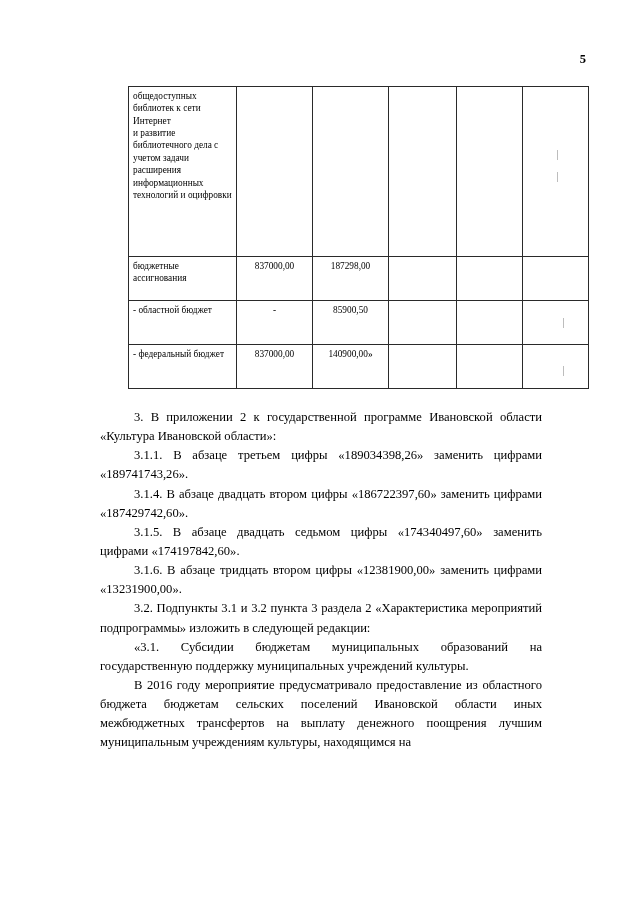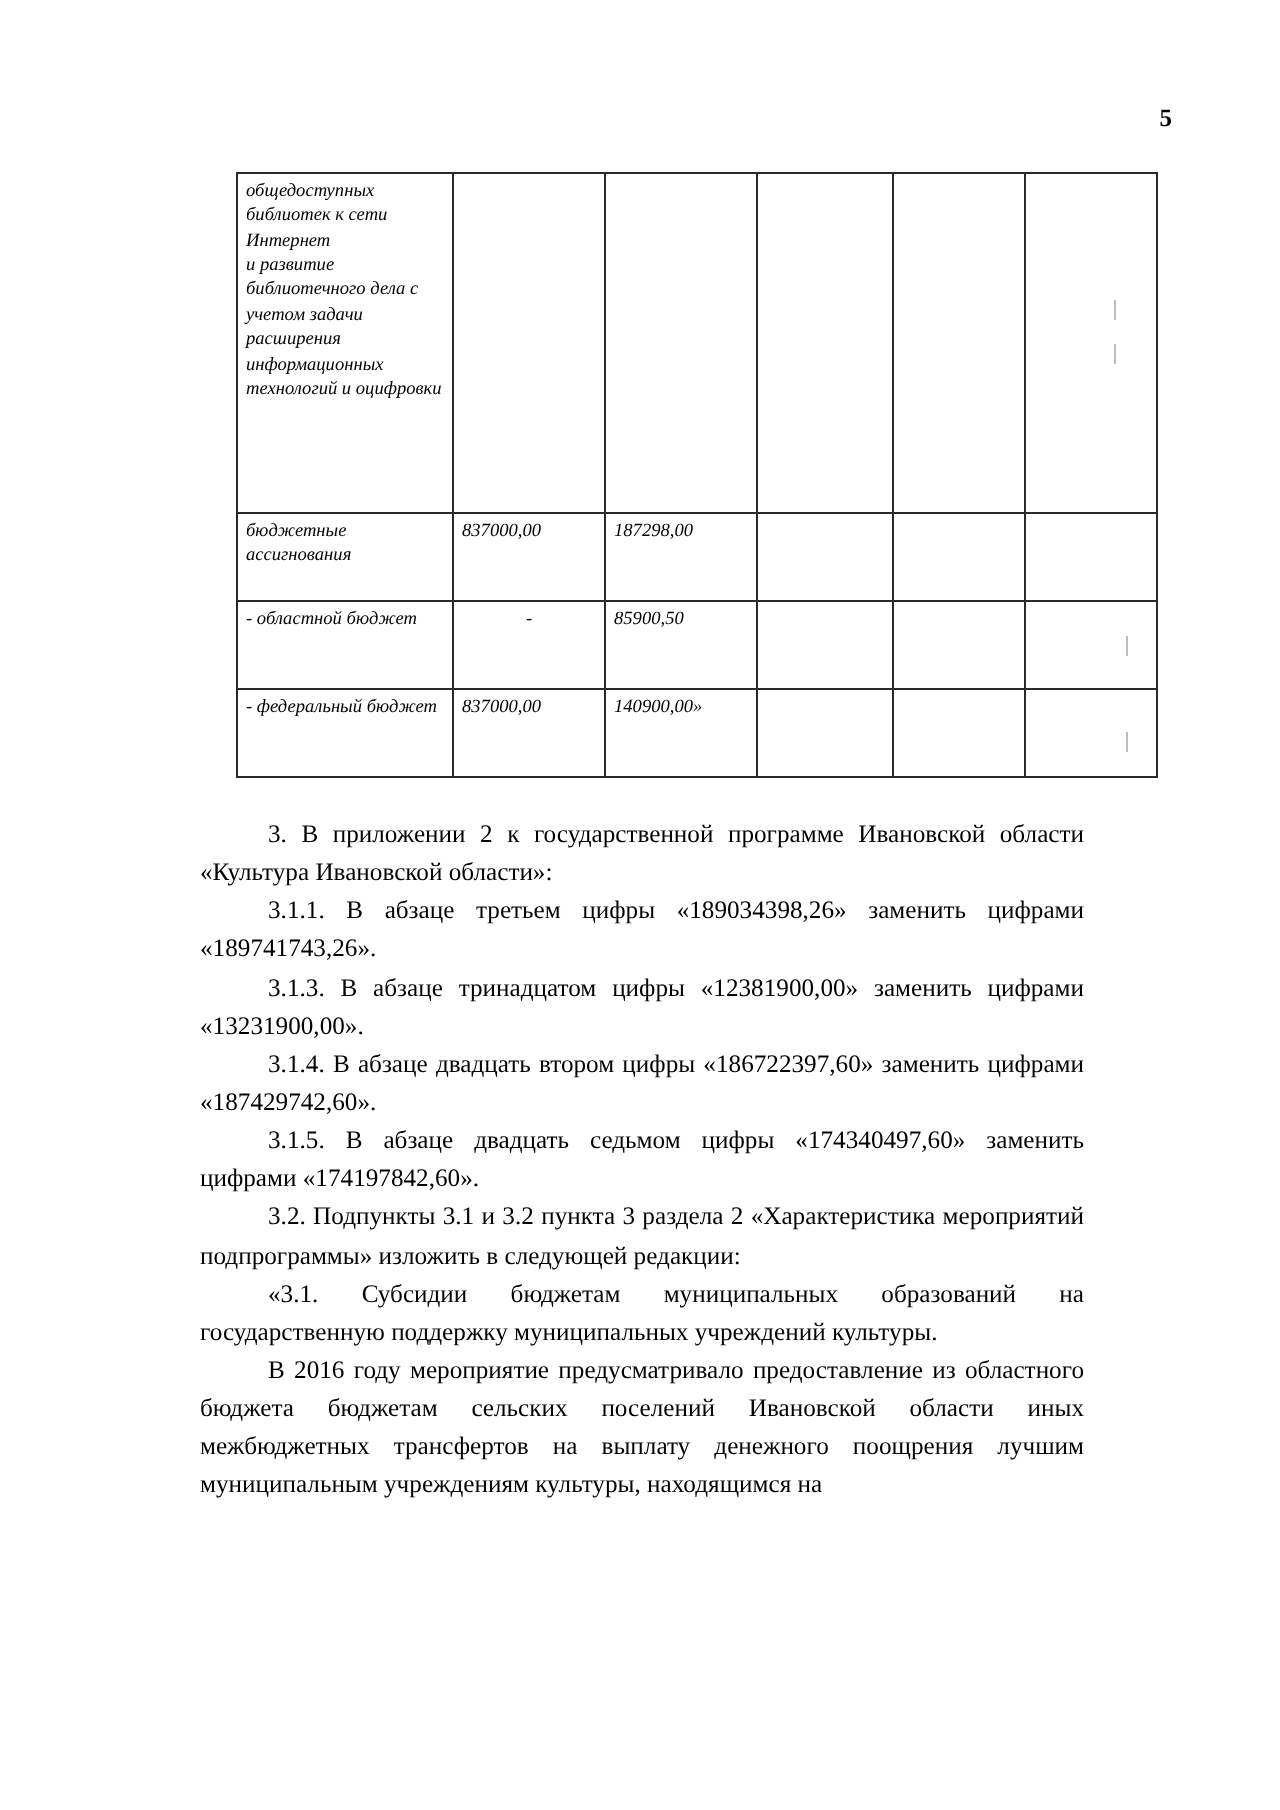--- a/index.html
+++ b/index.html
@@ -26,43 +26,42 @@
     top: 52px;
     right: 54px;
     font-size: 12.5px;
     font-weight: bold;
     font-family: "Liberation Serif", serif;
   }
 
   
   .doc-table {
     position: absolute;
-    left: 118px;
+    left: 128px;
     top: 86px;
     width: 460px;
     border-collapse: collapse;
     table-layout: fixed;
     font-size: 9.3px;
     line-height: 1.33;
-    font-style: italic;
   }
   .doc-table td {
     border: 1px solid #2a2a2a;
     vertical-align: top;
     padding: 3px 4px 3px 4px;
   }
   .col-a { width: 108px; }
   .col-b { width: 76px; }
   .col-c { width: 76px; }
   .col-d { width: 68px; }
   .col-e { width: 66px; }
   .col-f { width: 66px; }
 
   .cell-text { display: block; white-space: pre-line; }
-  .num { text-align: left; }
+  .num { text-align: center; }
   .center { text-align: center; }
 
   
   .scan-tick {
     position: absolute;
     width: 1px;
     height: 10px;
     background: #bdbdbd;
   }
 
@@ -185,21 +184,21 @@
   </table>
 
   <div class="scan-tick" style="left:557px; top:150px;"></div>
   <div class="scan-tick" style="left:557px; top:172px;"></div>
   <div class="scan-tick" style="left:563px; top:318px;"></div>
   <div class="scan-tick" style="left:563px; top:366px;"></div>
 
   <div class="body-text">
     <p>3. В приложении 2 к государственной программе Ивановской области «Культура Ивановской области»:</p>
     <p>3.1.1. В абзаце третьем цифры «189034398,26» заменить цифрами «189741743,26».</p>
-    <p>3.1.3. В абзаце   тринадцатом цифры «12381900,00» заменить цифрами «13231900,00».</p>
     <p>3.1.4. В абзаце двадцать втором цифры «186722397,60» заменить цифрами «187429742,60».</p>
     <p>3.1.5. В абзаце двадцать седьмом цифры «174340497,60» заменить цифрами «174197842,60».</p>
+    <p>3.1.6. В абзаце тридцать втором цифры «12381900,00» заменить цифрами «13231900,00».</p>
     <p>3.2. Подпункты 3.1 и 3.2 пункта 3 раздела 2 «Характеристика мероприятий подпрограммы» изложить в следующей редакции:</p>
     <p>«3.1. Субсидии бюджетам муниципальных образований на государственную поддержку муниципальных учреждений культуры.</p>
     <p>В 2016 году мероприятие предусматривало предоставление из областного бюджета бюджетам сельских поселений Ивановской области иных межбюджетных трансфертов на выплату денежного поощрения лучшим муниципальным учреждениям культуры, находящимся на</p>
   </div>
 
 </div>
 
 </body></html>

